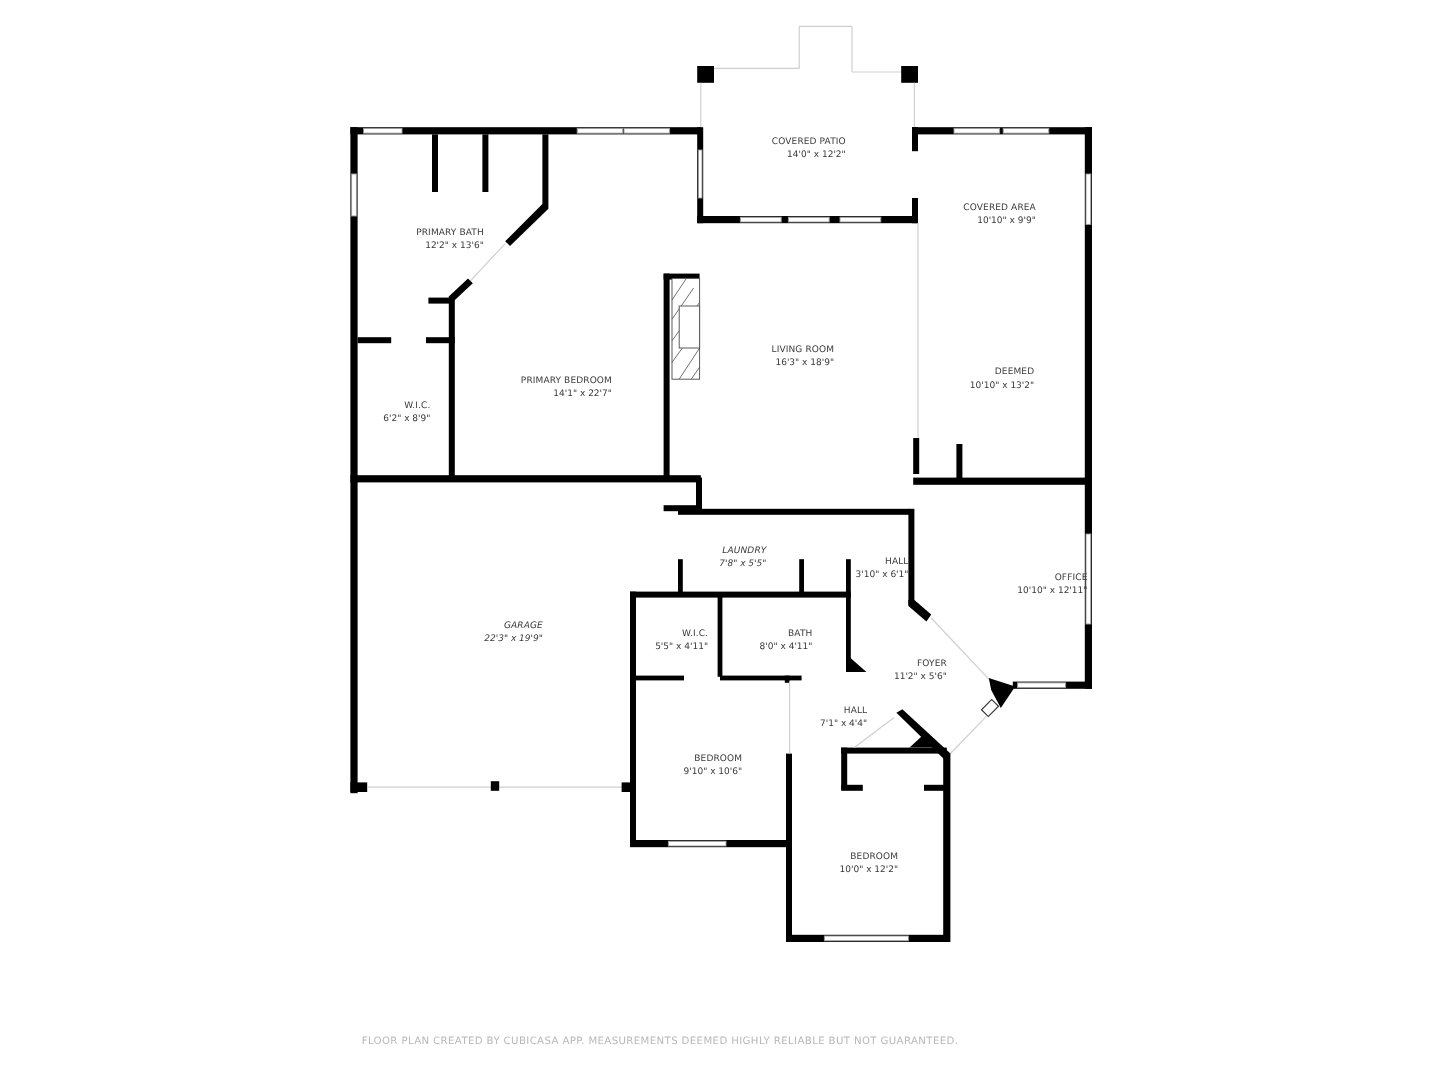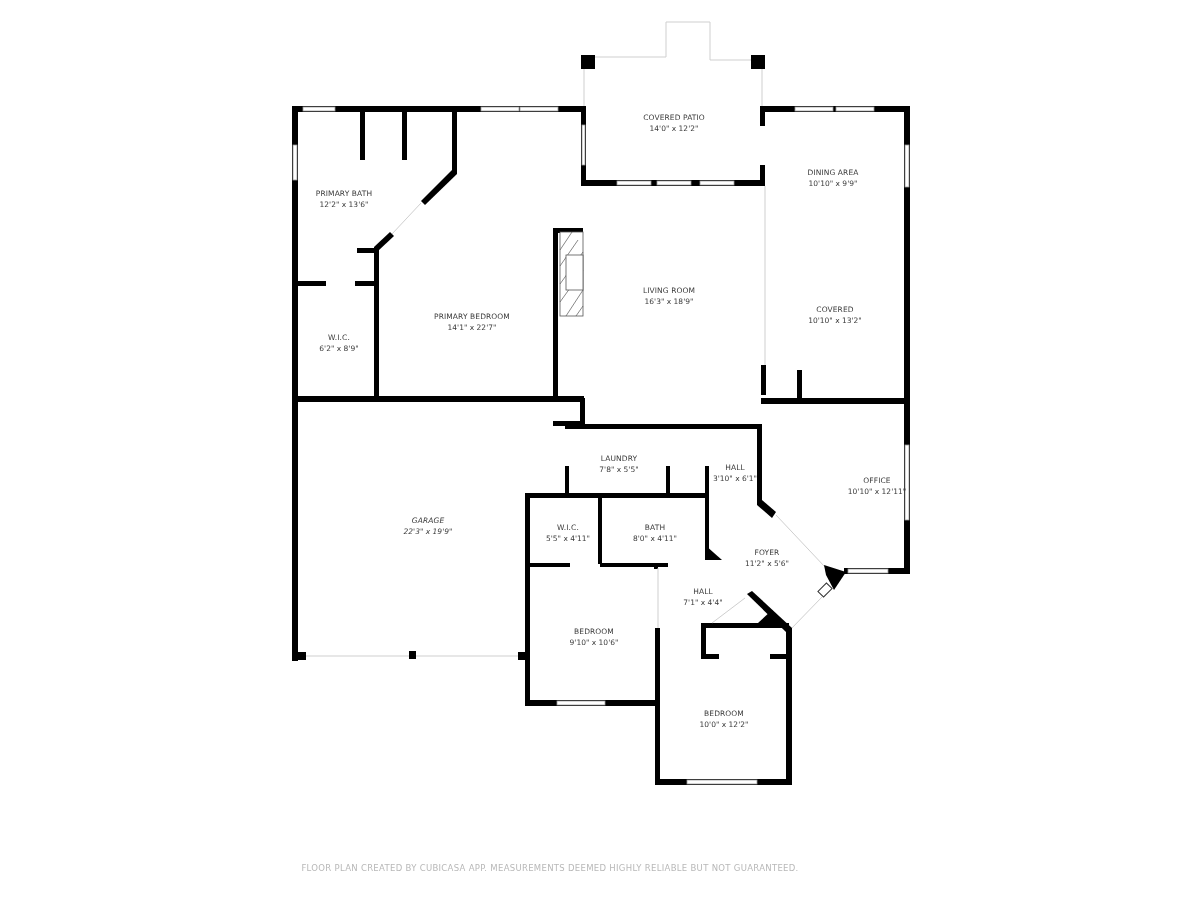--- a/index.html
+++ b/index.html
@@ -1,21 +1,21 @@
 <!DOCTYPE html>
 <html><head>
 <meta charset="utf-8">
 <style>
   html, body { margin: 0; padding: 0; background: #ffffff; }
   body { width: 1200px; height: 900px; position: relative; overflow: hidden; font-family: "DejaVu Sans", sans-serif; }
   #plan { position: absolute; left: 0; top: 0; width: 1200px; height: 900px; }
   .wall { fill: #000; }
   .thin { stroke: #cfcfcf; stroke-width: 1; fill: none; }
   .win { fill: #fff; stroke: #9a9a9a; stroke-width: 0.8; }
-  .room-label { position: absolute; text-align: center; color: #3a3a3a; font-size: 7.5px; line-height: 11px; transform: translate(-50%, -50%); white-space: nowrap; }
+  .room-label { position: absolute; text-align: right; color: #3a3a3a; font-size: 7.5px; line-height: 11px; transform: translate(-50%, -50%); white-space: nowrap; }
   .room-label .name { display: block; letter-spacing: 0.1px; }
   .room-label .dims { display: block; }
   .footer { position: absolute; left: 0; width: 1100px; top: 863px; text-align: center; color: #b8b8b8; font-size: 8.5px; letter-spacing: 0.3px; }
 </style>
 </head>
 <body>
 
 <svg id="plan" viewBox="0 0 1200 900" xmlns="http://www.w3.org/2000/svg">
 
   <g>
@@ -131,44 +131,44 @@
     <line class="thin" x1="745" y1="598" x2="712" y2="623"></line>
   </g>
 </svg>
 
 <div id="labels">
   <div class="room-label" style="left:674px;top:123px;">
       <span class="name">COVERED PATIO</span>
       <span class="dims">14'0" x 12'2"</span>
     </div>
   <div class="room-label" style="left:833px;top:178px;">
-      <span class="name">DINING AREA</span>
+      <span class="name">COVERED AREA</span>
       <span class="dims">10'10" x 9'9"</span>
     </div>
-  <div class="room-label" style="left:344px;top:199px;">
+  <div class="room-label" style="left:375px;top:199px;">
       <span class="name">PRIMARY BATH</span>
       <span class="dims">12'2" x 13'6"</span>
     </div>
   <div class="room-label" style="left:472px;top:274px;margin-top:48px;">
       <span class="name">PRIMARY BEDROOM</span>
       <span class="dims">14'1" x 22'7"</span>
     </div>
   <div class="room-label" style="left:669px;top:296px;">
       <span class="name">LIVING ROOM</span>
       <span class="dims">16'3" x 18'9"</span>
     </div>
   <div class="room-label" style="left:835px;top:315px;">
-      <span class="name">COVERED</span>
+      <span class="name">DEEMED</span>
       <span class="dims">10'10" x 13'2"</span>
     </div>
   <div class="room-label" style="left:339px;top:343px;">
       <span class="name">W.I.C.</span>
       <span class="dims">6'2" x 8'9"</span>
     </div>
-  <div class="room-label" style="left:619px;top:464px;">
+  <div class="room-label" style="left:619px;top:464px;font-style:italic;">
       <span class="name">LAUNDRY</span>
       <span class="dims">7'8" x 5'5"</span>
     </div>
   <div class="room-label" style="left:735px;top:473px;">
       <span class="name">HALL</span>
       <span class="dims">3'10" x 6'1"</span>
     </div>
   <div class="room-label" style="left:877px;top:486px;">
       <span class="name">OFFICE</span>
       <span class="dims">10'10" x 12'11"</span>

